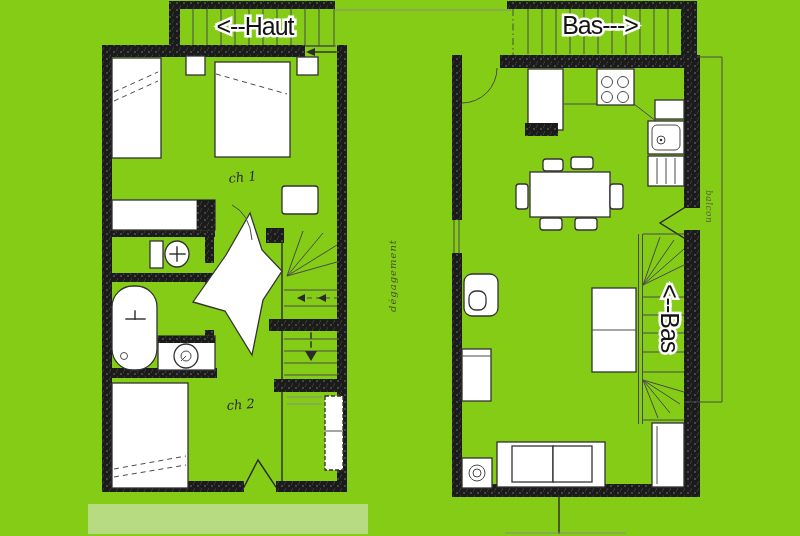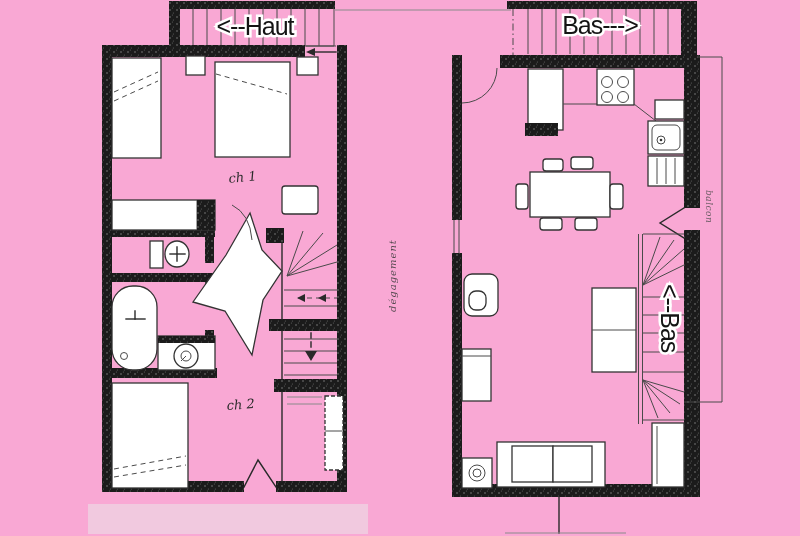--- a/index.html
+++ b/index.html
@@ -1,16 +1,16 @@
 <!DOCTYPE html>
 <html><head>
 <meta charset="utf-8">
 <style>
   html,body{margin:0;padding:0;background:#fff;}
-  .stage{position:relative;width:800px;height:536px;background:#f9a8d4;overflow:hidden;
+  .stage{position:relative;width:800px;height:536px;background:#84cc16;overflow:hidden;
          font-family:"Liberation Sans",sans-serif;}
   svg{display:block}
   .wall{fill:url(#spk);stroke:none}
   .ln{stroke:#2a2a2a;stroke-width:1.4;fill:none;stroke-linecap:square}
   .thin{stroke:#4a4a4a;stroke-width:1;fill:none}
   .faint{stroke:#8a8a8a;stroke-width:1;fill:none}
   .furn{fill:#ffffff;stroke:#333;stroke-width:1.3}
   .dash{stroke-dasharray:5 4}
   .dash2{stroke-dasharray:4 2}
   .ddot{stroke-dasharray:7 3 1.5 3}

